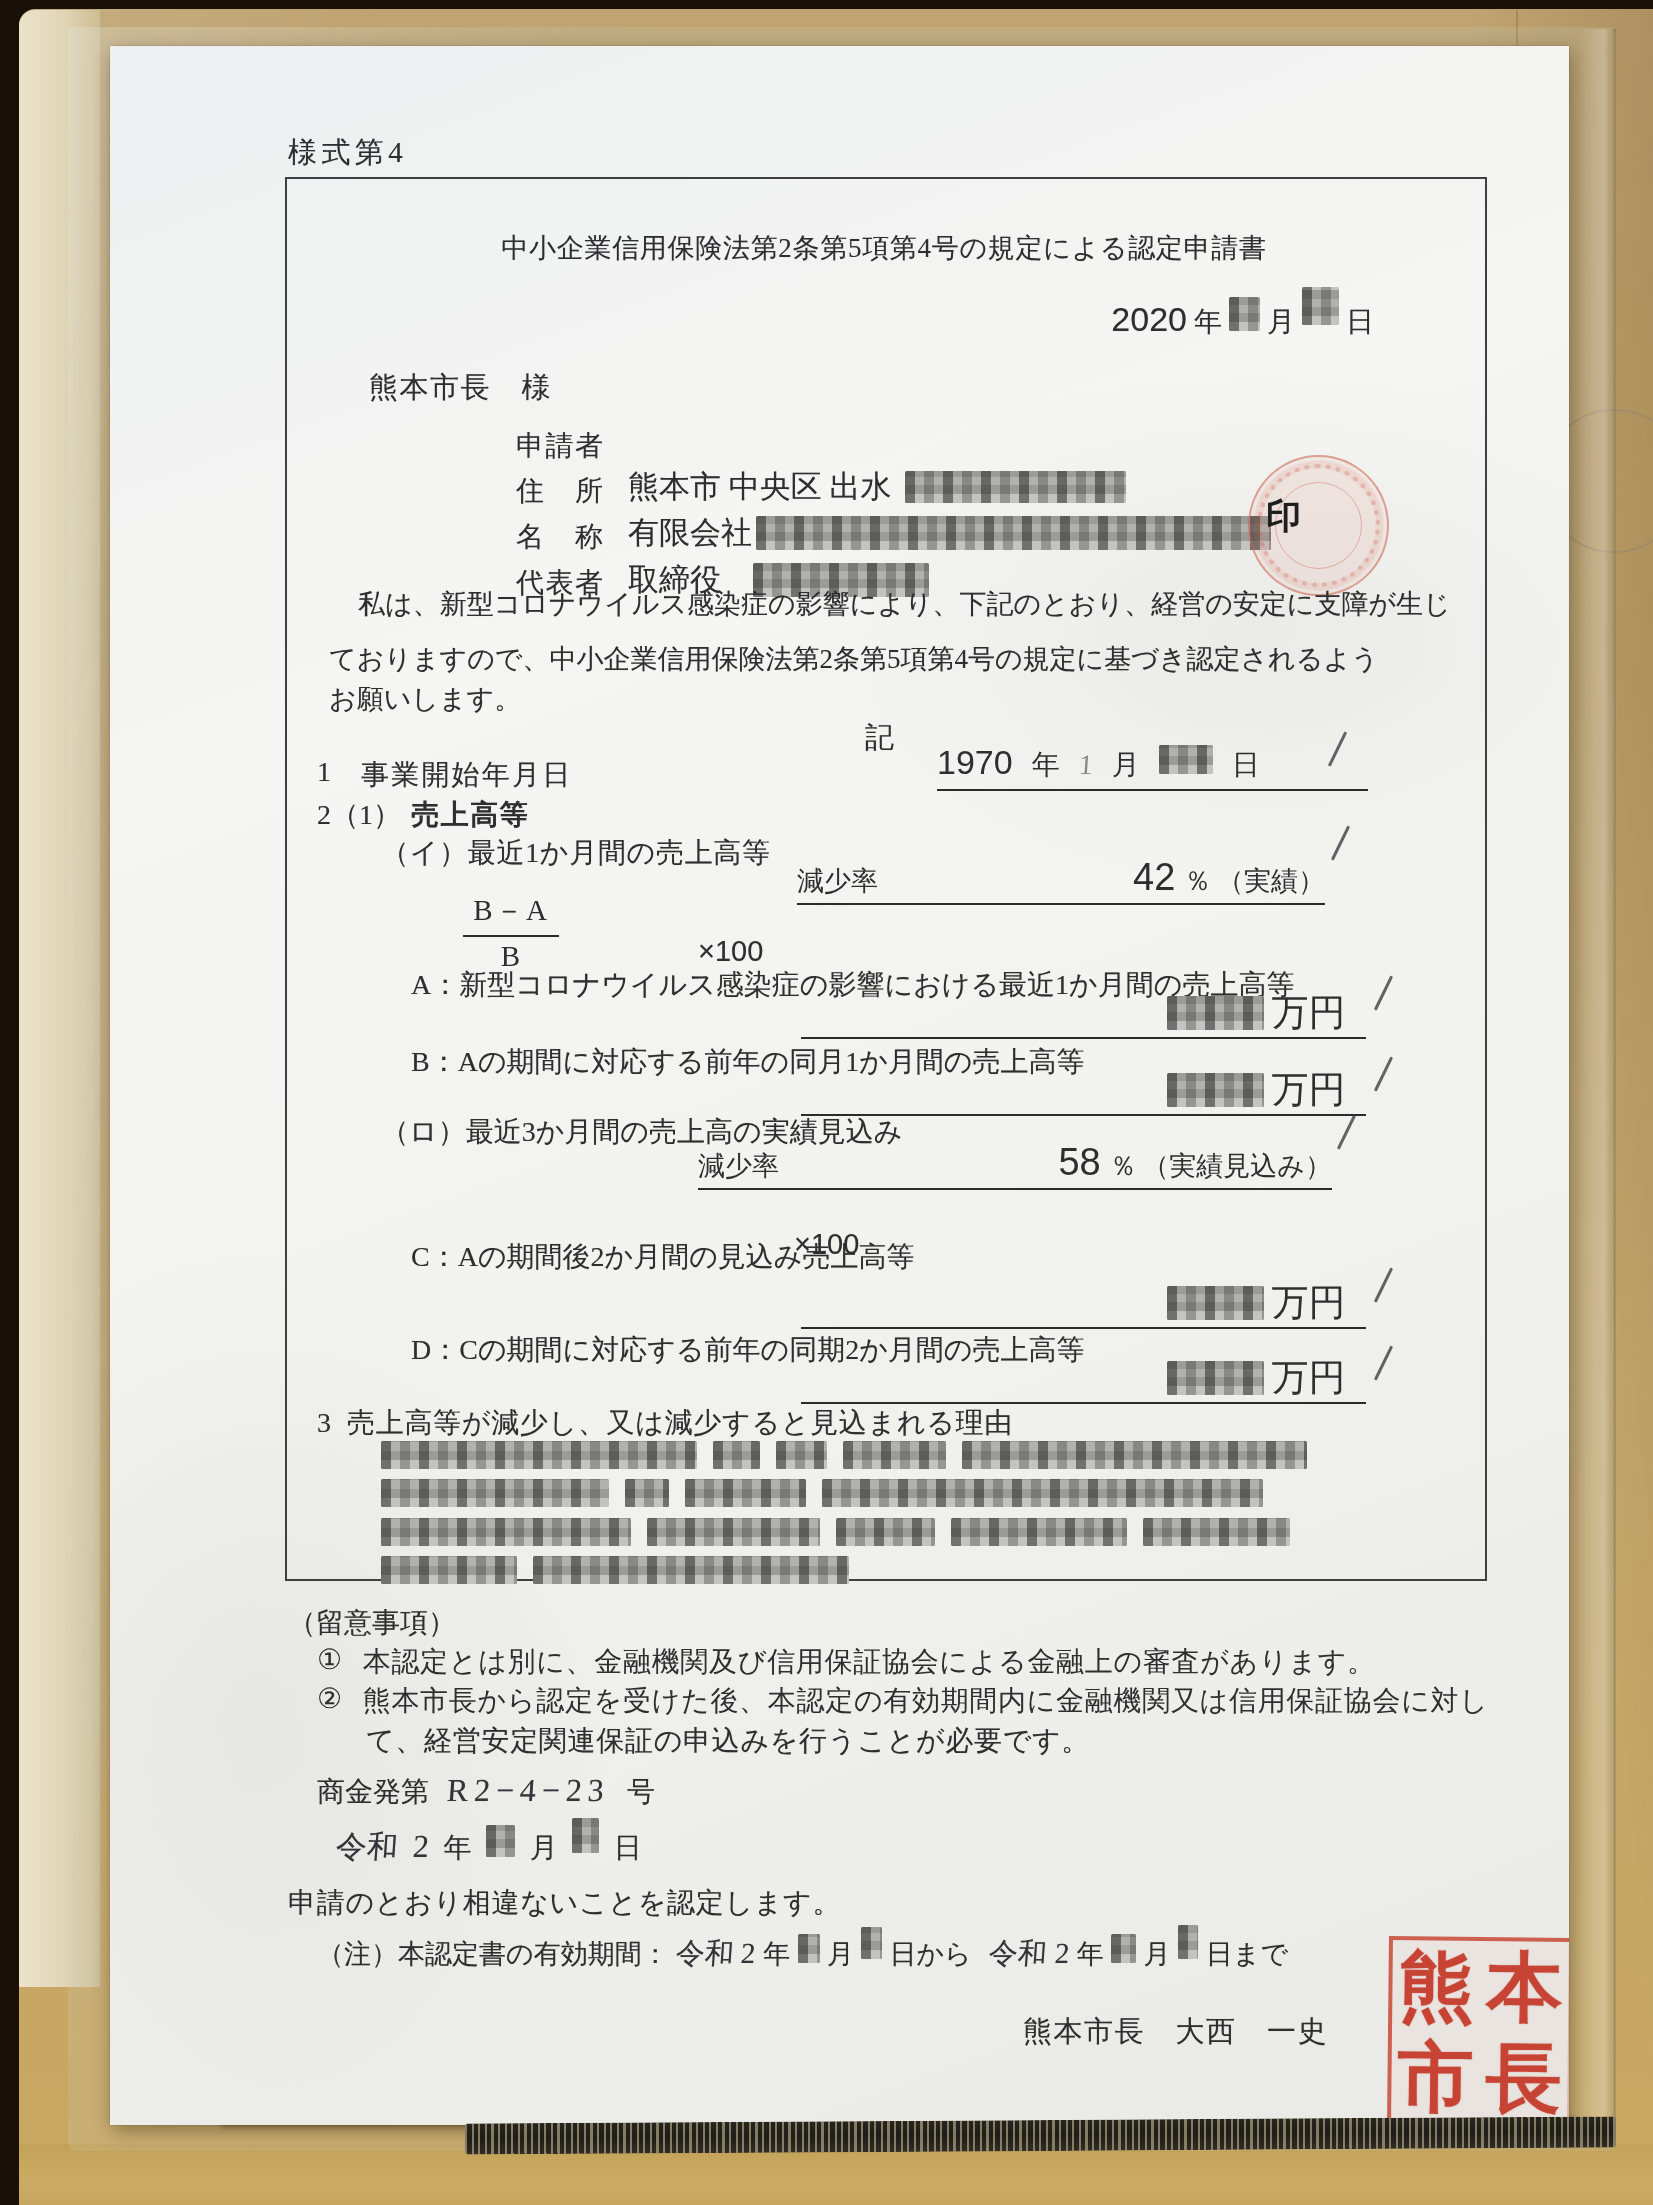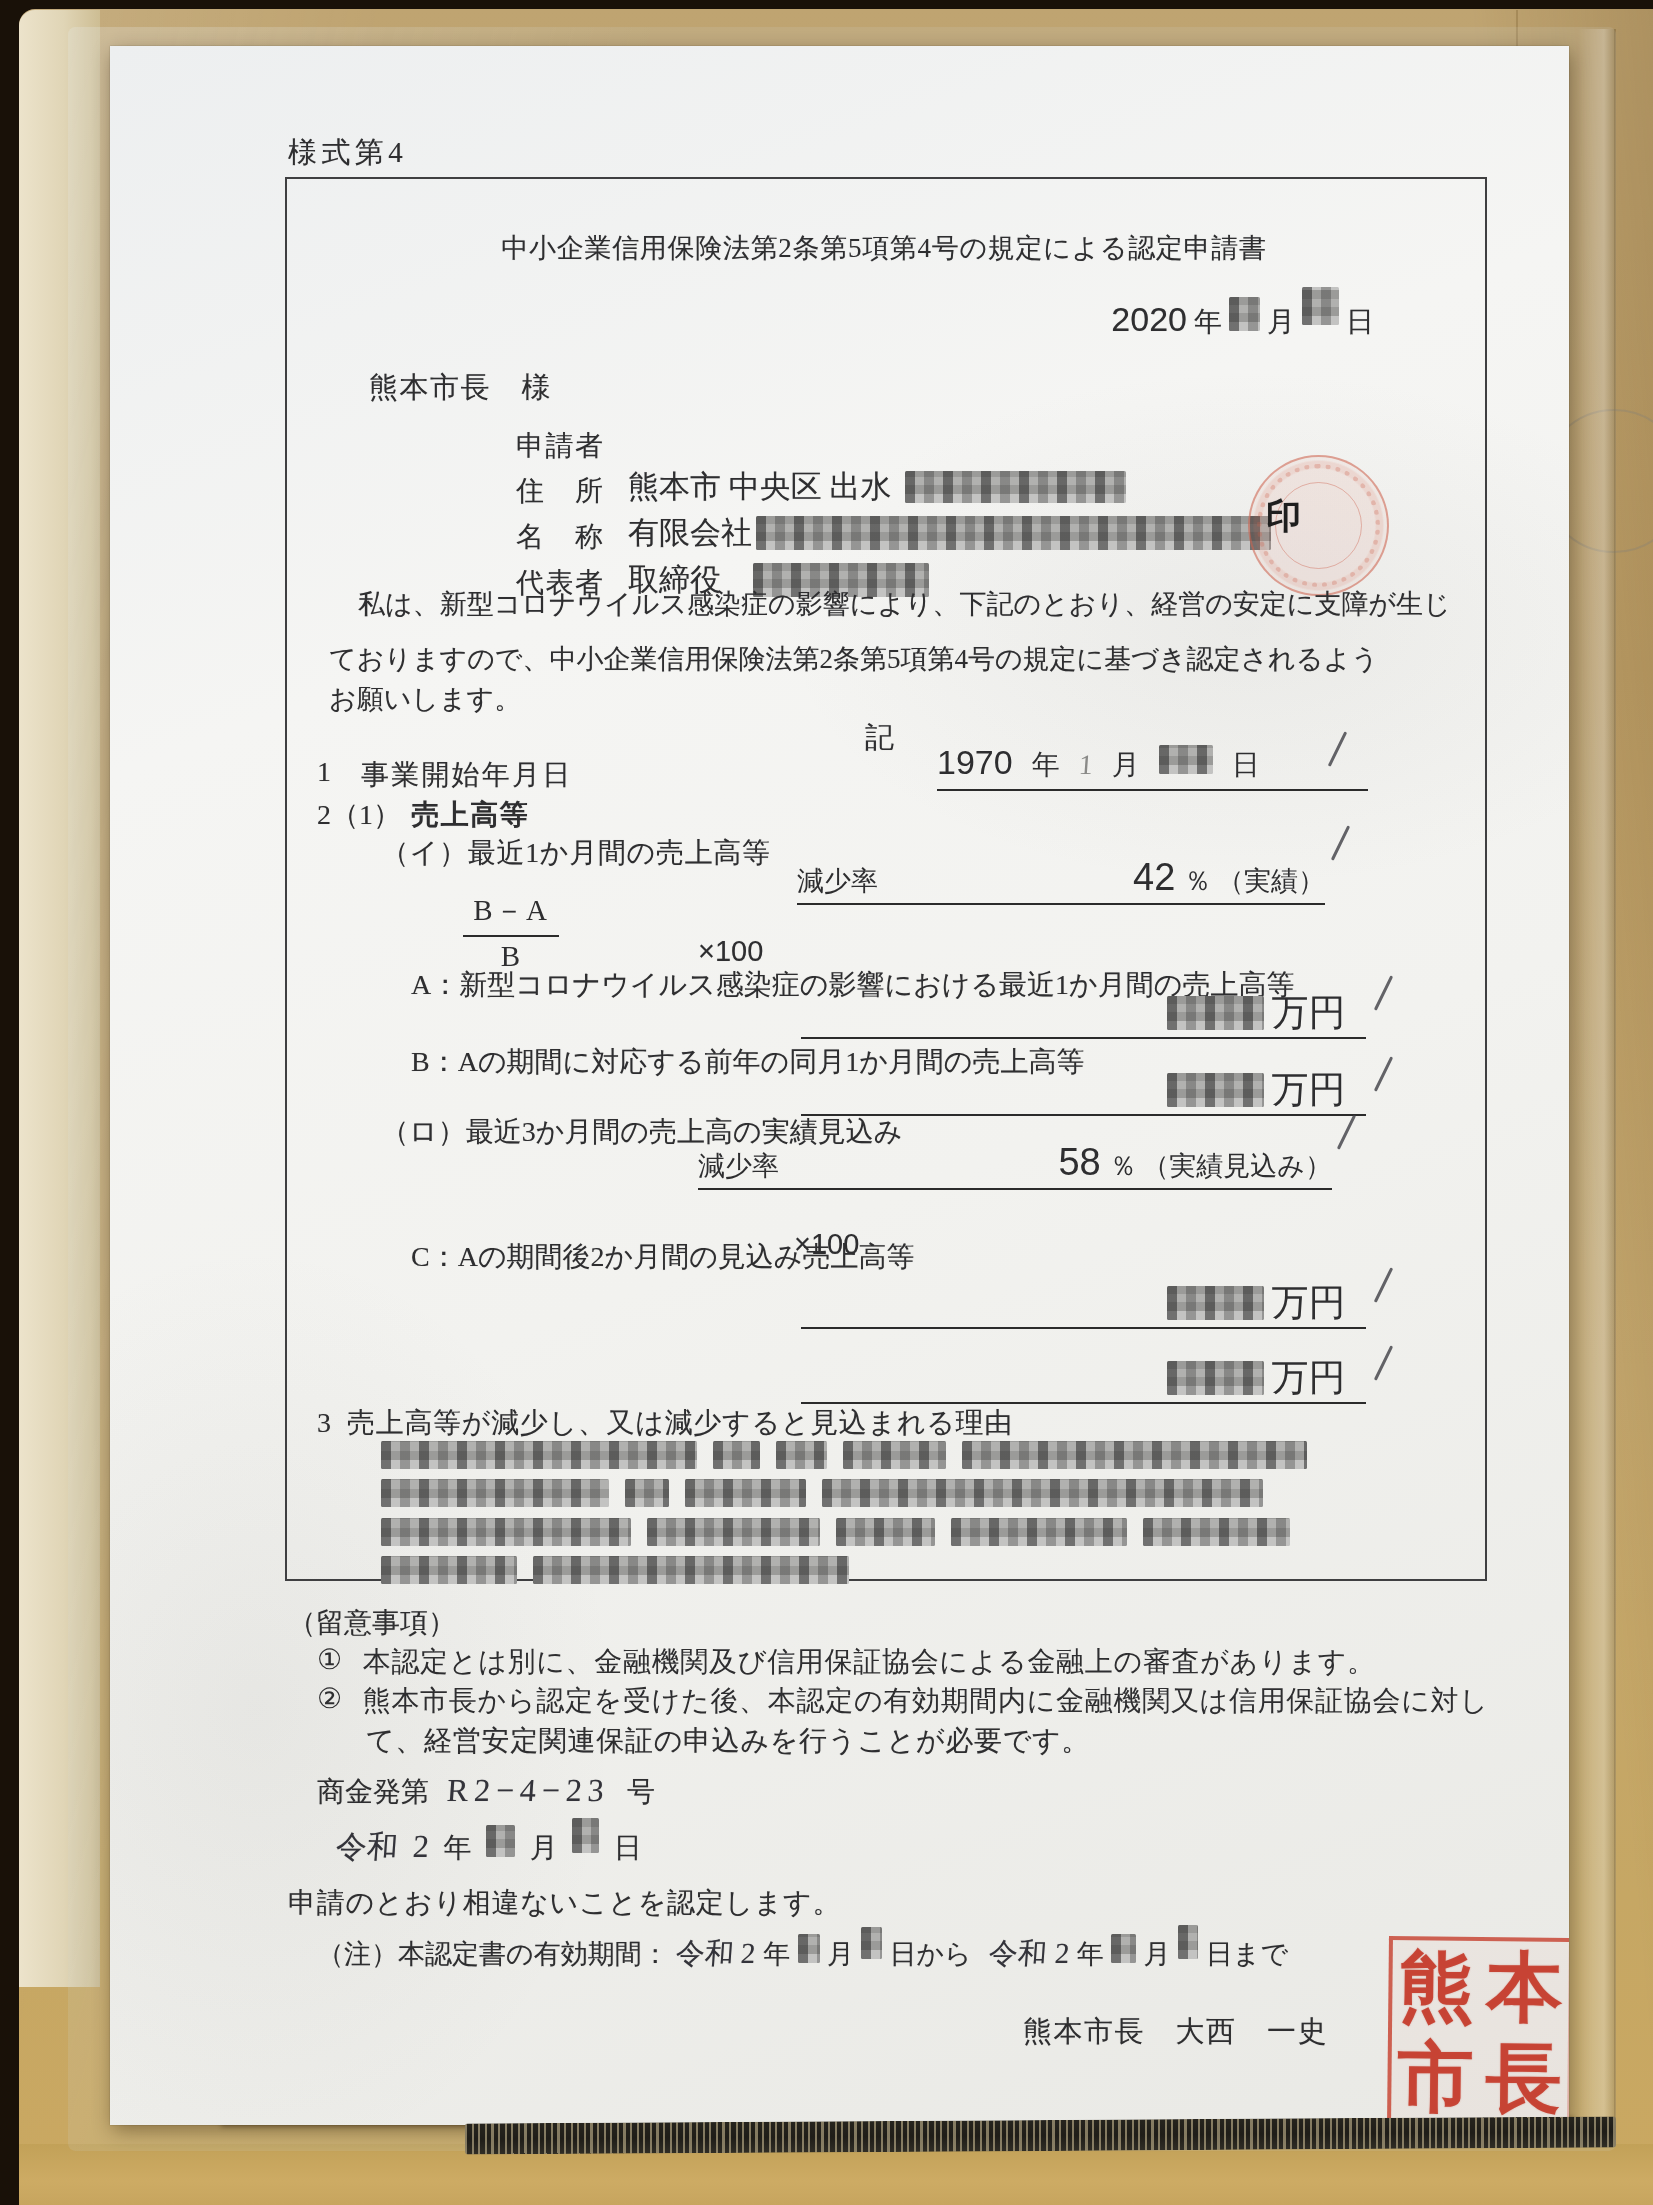--- a/index.html
+++ b/index.html
@@ -314,20 +314,21 @@
 
     <div class="t num" id="mult2">×100</div>
 
     <div class="t row-label" id="rowC-label">C：Aの期間後2か月間の見込み売上高等</div>
     <div class="money-line" id="rowC-value">
       <span class="mosaic"></span>
       <span class="unit">万円</span>
     </div>
     <div class="tick" id="tickC"></div>
 
+    <div class="t row-label" id="rowD-label">D：Cの期間に対応する前年の同期2か月間の売上高等</div>
     <div class="money-line" id="rowD-value">
       <span class="mosaic"></span>
       <span class="unit">万円</span>
     </div>
     <div class="tick" id="tickD"></div>
 
     <div class="t" id="item3">
       <span>3</span><span class="lbl">売上高等が減少し、又は減少すると見込まれる理由</span>
     </div>
 

